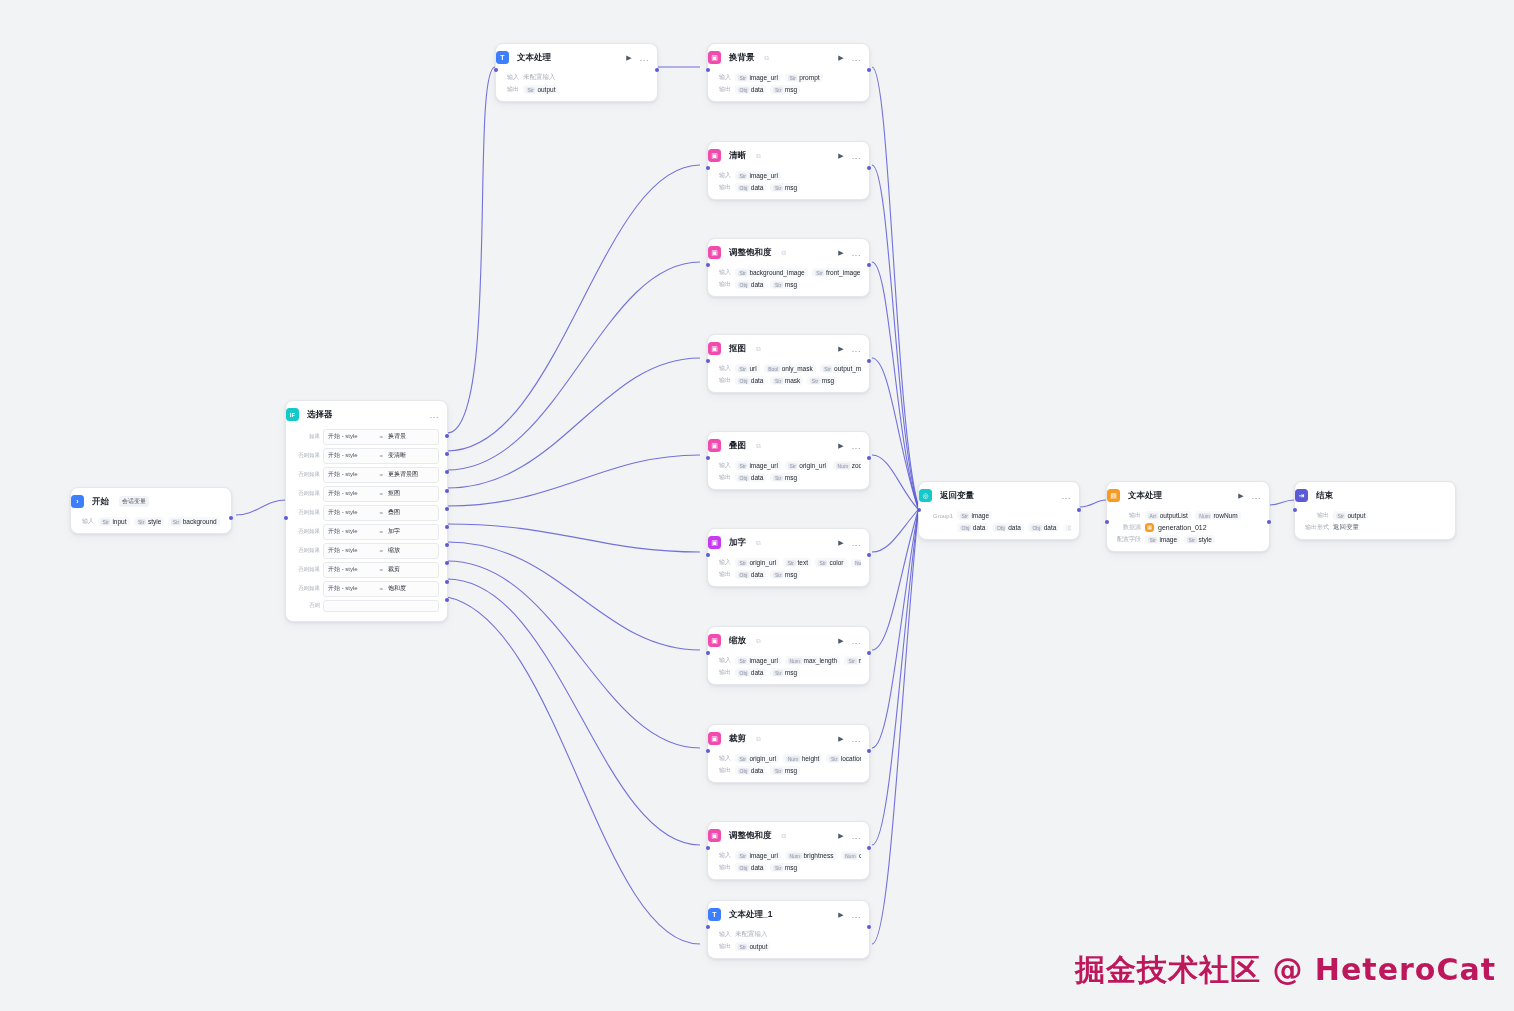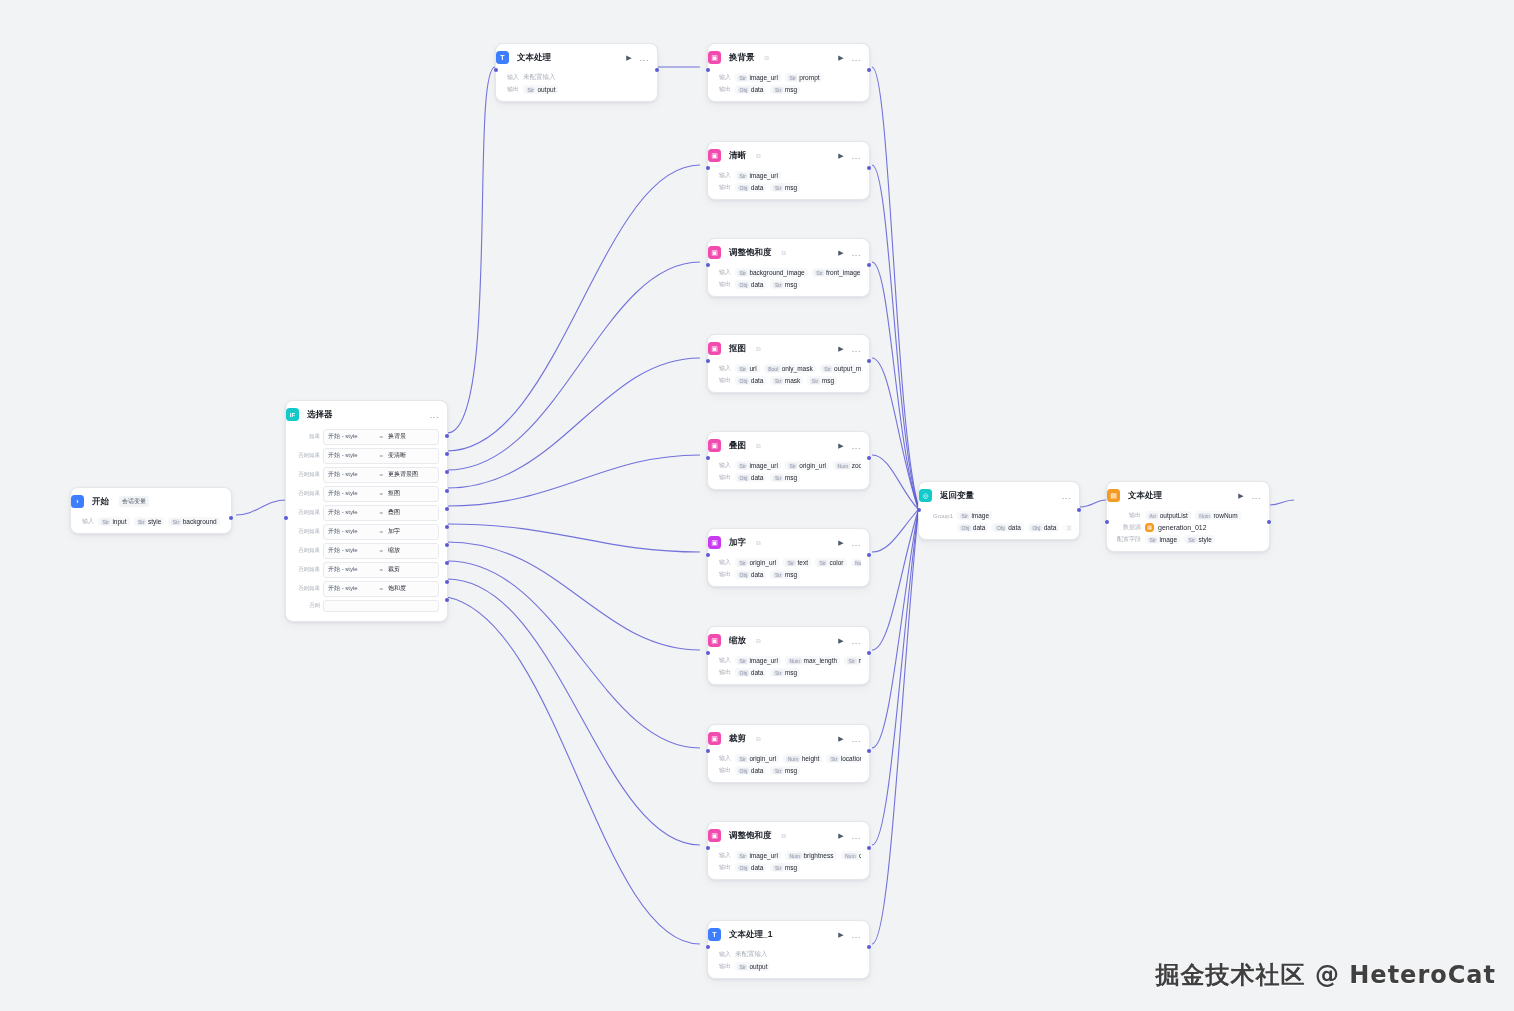--- a/index.html
+++ b/index.html
@@ -69,21 +69,21 @@
   }
   #n-selector .cvar { font-size:6px; color:#4e5969; white-space:nowrap; }
   #n-selector .cop { font-size:6px; color:#86909c; margin-left:auto; }
   #n-selector .cval { font-size:6px; color:#1d2129; width:46px; white-space:nowrap; }
 
   
   #n-start { width:162px; }
 
   .wm {
     position:absolute; right:18px; bottom:20px;
-    font-size:24px; color:#404040; font-weight:600;
+    font-size:30px; color:#be185d; font-weight:600;
     font-family: "DejaVu Sans", sans-serif;
     letter-spacing:1px;
     text-shadow: 0 1px 0 #fff;
   }
 </style>
 </head>
 <body>
 
 <div id="canvas">
 
@@ -620,21 +620,21 @@
               <span class="vt">Str</span>
               <span>msg</span>
             </span>
           </div>
         </div>
         <span class="port l" style="top:24px"></span>
         <span class="port r" style="top:24px"></span>
       </div>
     </div>
 
-  <div class="node" style="left:707px; top:920px; width:163px;">
+  <div class="node" style="left:707px; top:900px; width:163px;">
     <div class="hd">
       <span class="ico" style="background:#3d7eff">T</span>
       <span class="ttl">文本处理_1</span>
       <span class="hd-sp"></span>
       <span class="play">▶</span>
       <span class="dots">...</span>
     </div>
     <div class="body">
       <div class="row">
         <span class="rlab">输入</span>
@@ -725,15 +725,35 @@
         <span class="chip">
             <span class="vt">Str</span>
             <span>style</span>
           </span>
       </div>
     </div>
     <span class="port l" style="top:38px"></span>
     <span class="port r" style="top:38px"></span>
   </div>
 
+  <div class="node" style="left:1294px; top:481px; width:162px;">
+    <div class="hd">
+      <span class="ico" style="background:#5b5bd6">⇥</span>
+      <span class="ttl">结束</span>
+    </div>
+    <div class="body">
+      <div class="row">
+        <span class="rlab" style="width:26px">输出</span>
+        <span class="chip">
+            <span class="vt">Str</span>
+            <span>output</span>
+          </span>
+      </div>
+      <div class="row">
+        <span class="rlab" style="width:26px">输出形式</span>
+        <span class="plain" style="color:#4e5969">返回变量</span>
+      </div>
+    </div>
+    <span class="port l" style="top:26px"></span>
+  </div>
 
   <div class="wm">掘金技术社区 @ HeteroCat</div>
 </div>
 
 </body></html>

